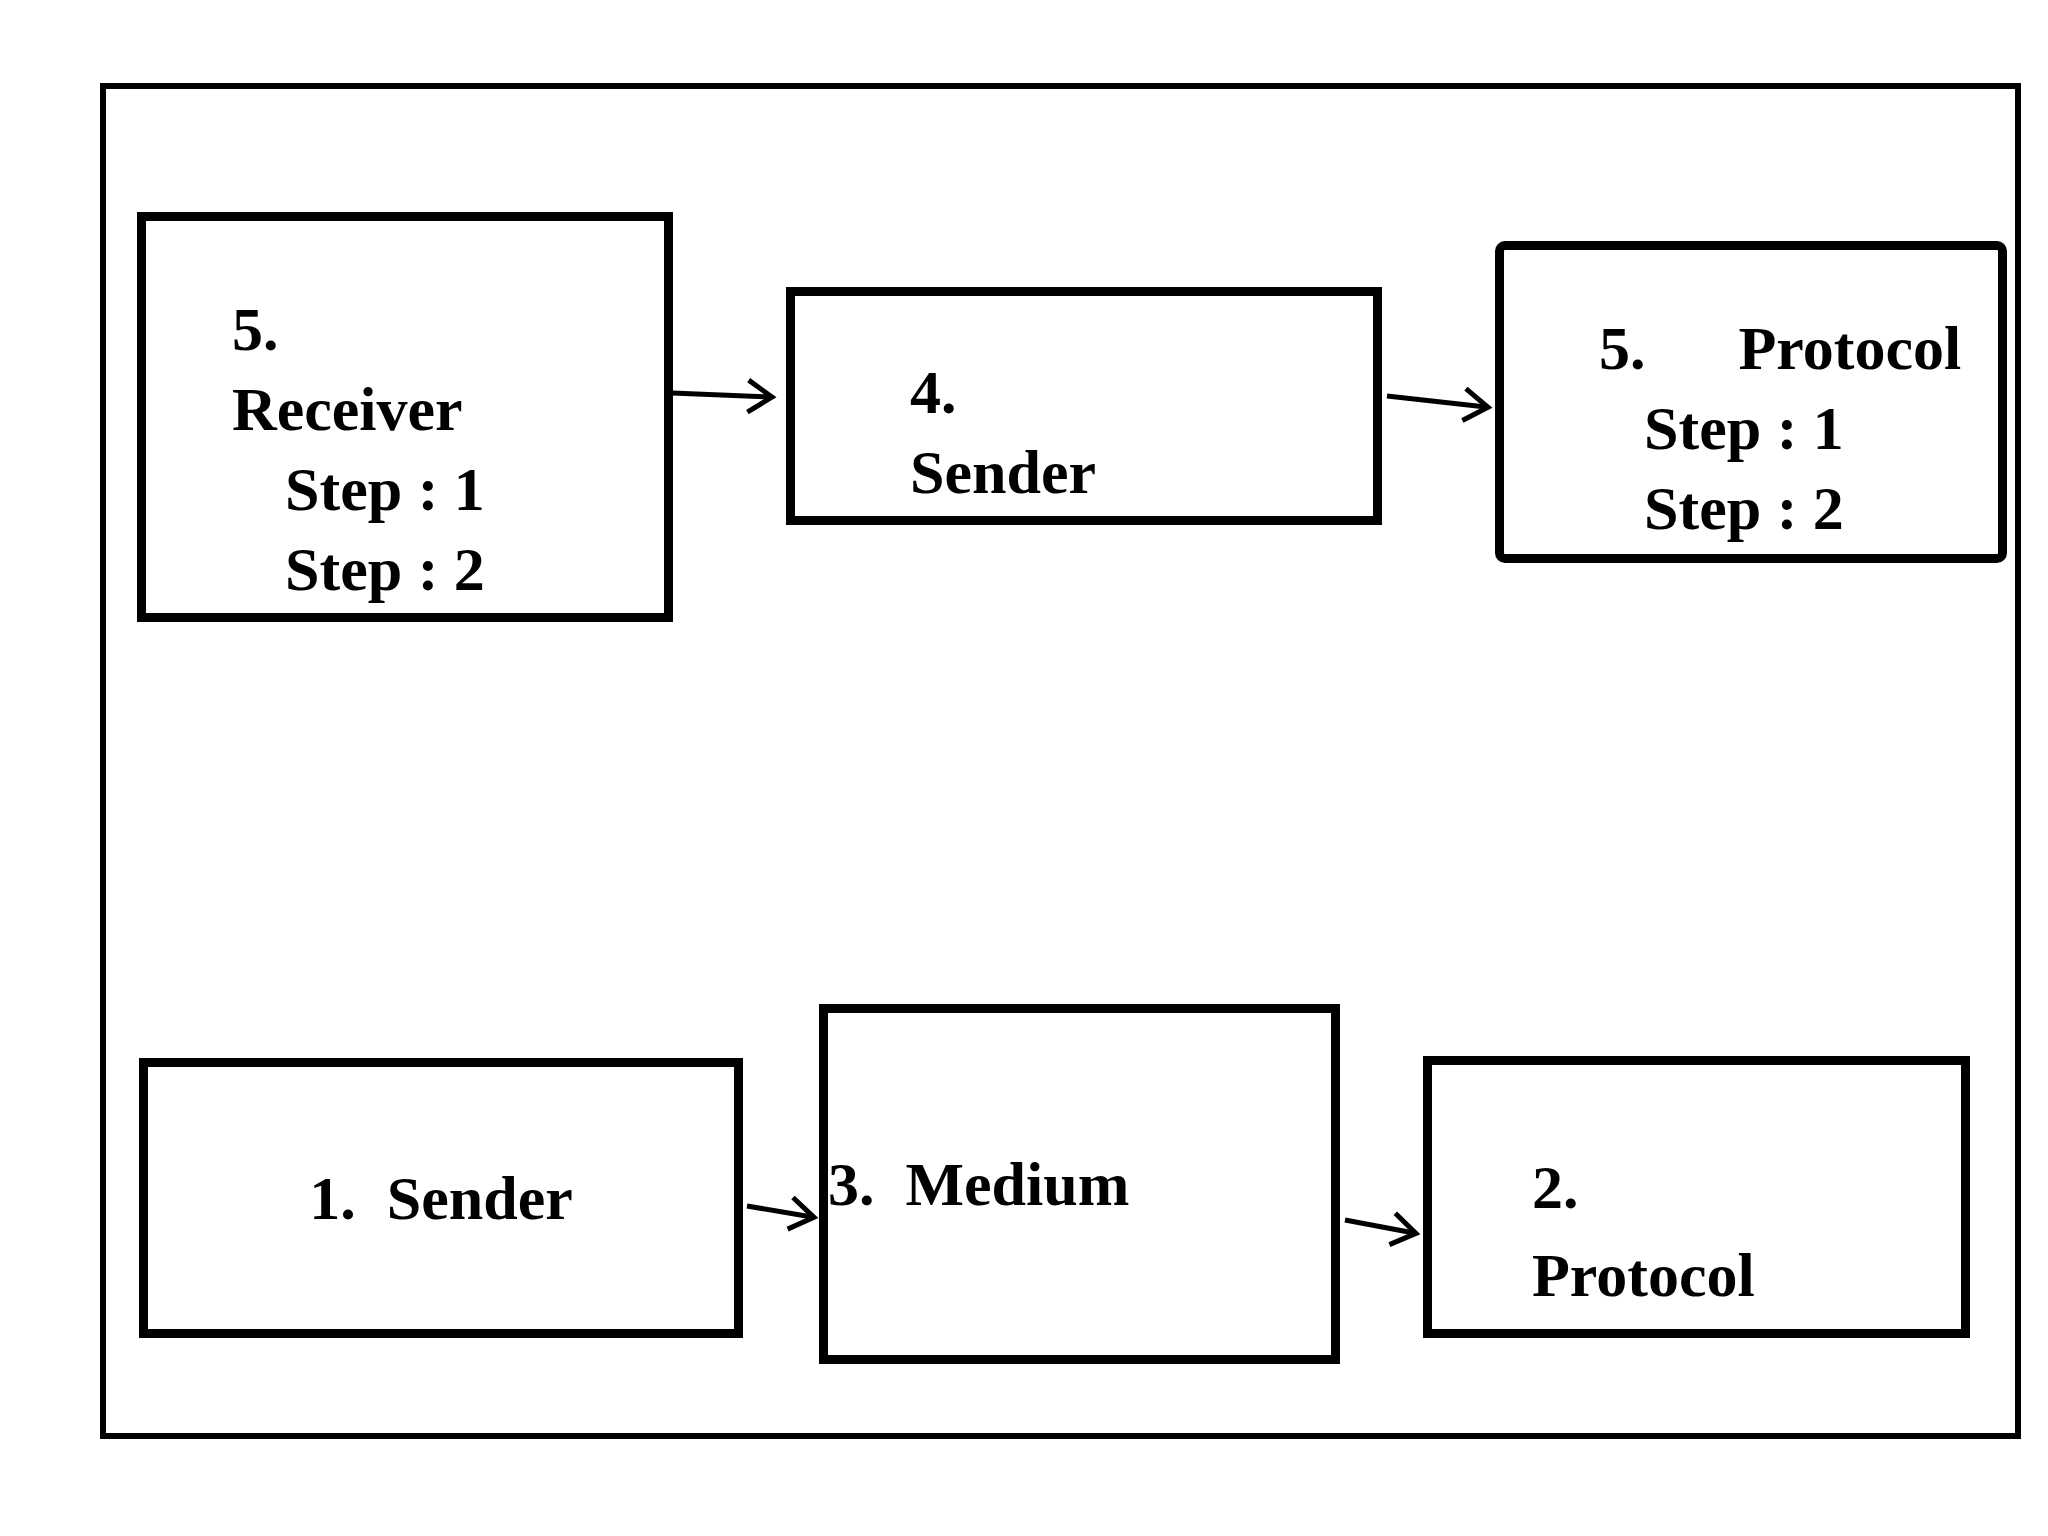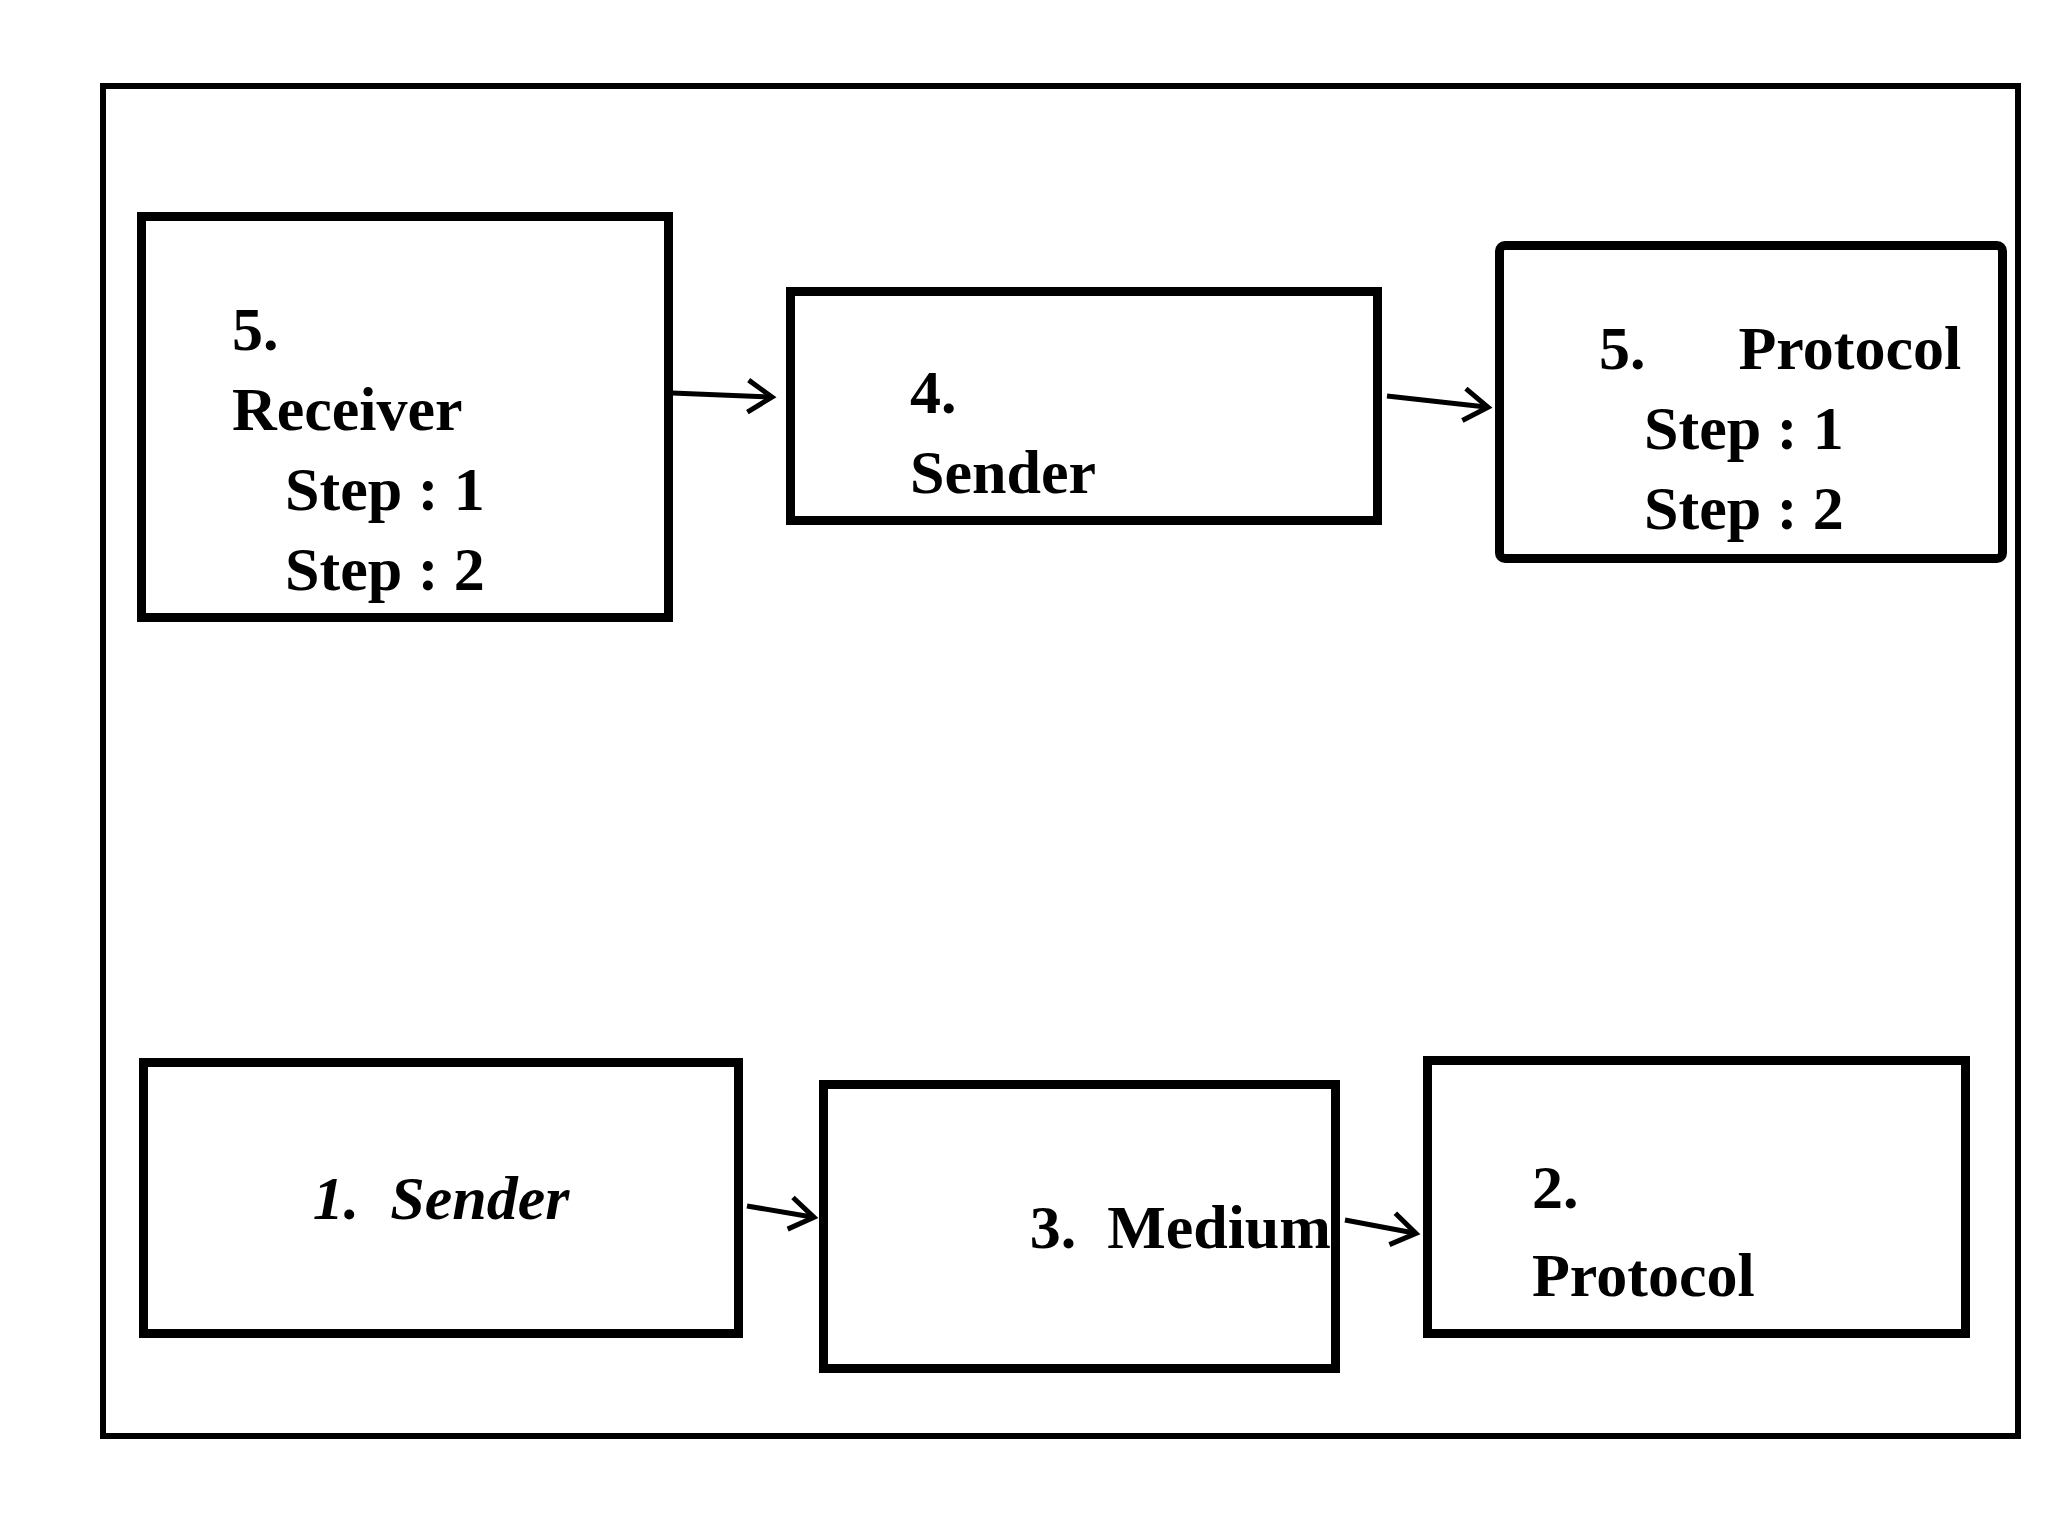--- a/index.html
+++ b/index.html
@@ -57,26 +57,25 @@
     border-radius: 10px;
   }
   .box-proto-right .ln      { padding-left: 95px; white-space: pre; }
   .box-proto-right .ln-step { padding-left: 140px; }
   
   .box-sender {
     left: 139px; top: 1058px;
     width: 604px; height: 280px;
     display: flex; align-items: center; justify-content: center;
     white-space: pre;
-    font-style: italic;
   }
   .box-medium {
-    left: 819px; top: 1080px;
-    width: 521px; height: 293px;
-    display: flex; align-items: center; justify-content: flex-end;
+    left: 819px; top: 1004px;
+    width: 521px; height: 360px;
+    display: flex; align-items: center; justify-content: flex-start;
     white-space: pre;
   }
   .box-receiver {
     left: 1423px; top: 1056px;
     width: 547px; height: 282px;
     padding-top: 78px;
     line-height: 88px;
   }
   .box-receiver .ln { padding-left: 100px; }
 

